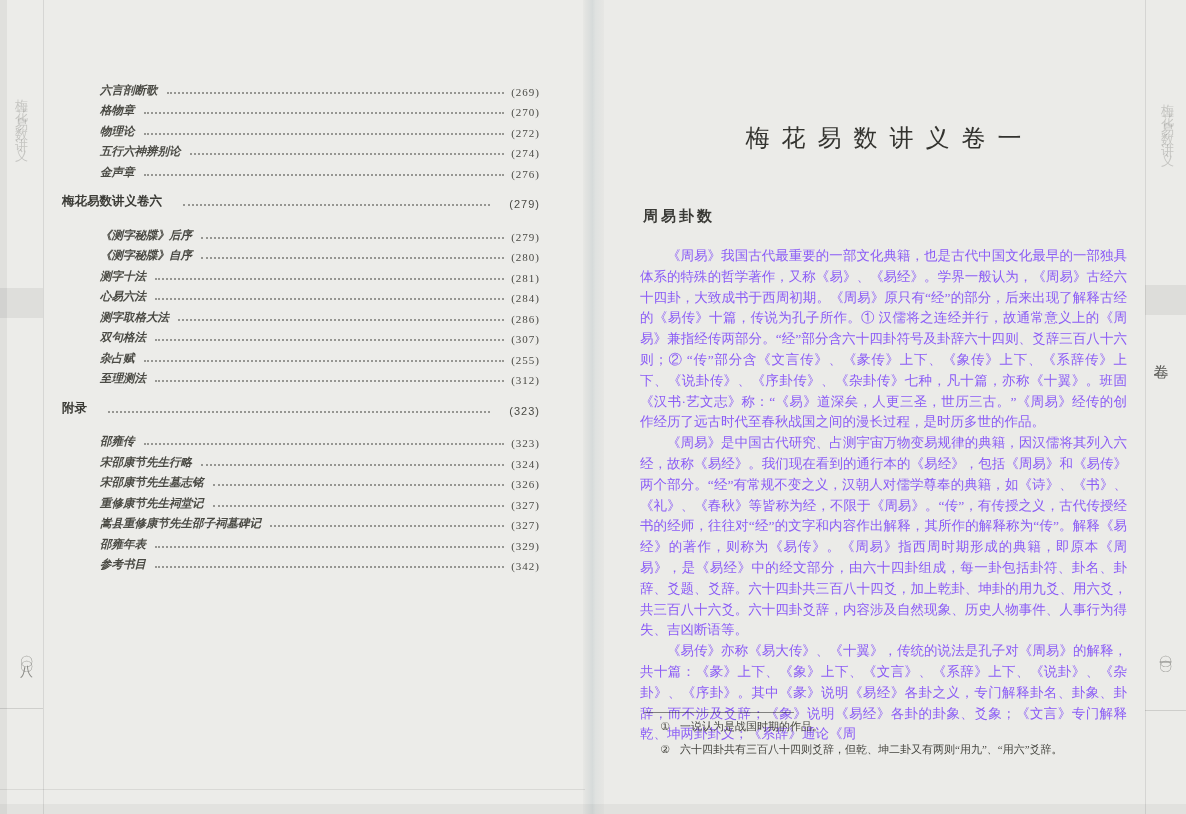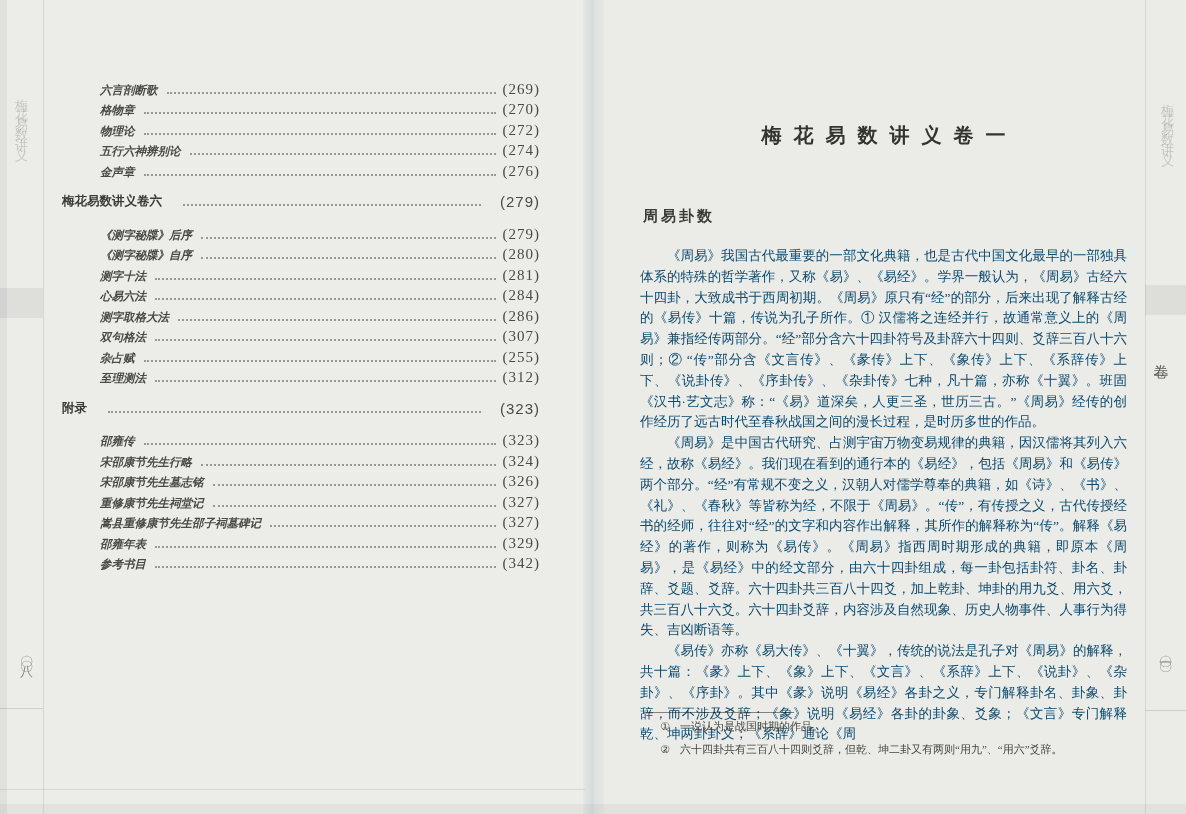--- a/index.html
+++ b/index.html
@@ -36,34 +36,34 @@
   .volume-label{left:1151px;top:352px;font-size:15px;letter-spacing:16px;color:#5c5c58;}
 
   
   .toc{position:absolute;left:62px;top:78px;width:478px;color:#45453f;}
   .toc-row{display:flex;align-items:flex-end;height:20.5px;font-size:11.5px;}
   .toc-row.entry{padding-left:38px;font-style:italic;font-weight:600;color:#4a4a44;text-align:right;}
   .toc-row.chapter{font-style:normal;font-weight:bold;font-size:12.5px;color:#3a3a35;
     margin-top:10px;margin-bottom:12px;font-family:"Liberation Sans", sans-serif;gap:12px;}
   .toc-label{white-space:nowrap;padding-bottom:1px;}
   .toc-dots{flex:1;border-bottom:2px dotted rgba(80,80,75,0.55);margin:0 7px 5px 9px;}
-  .toc-page{white-space:nowrap;font-style:normal;font-weight:normal;font-size:15px;
+  .toc-page{white-space:nowrap;font-style:normal;font-weight:normal;font-size:11px;
     color:#4a4a45;padding-bottom:1px;letter-spacing:1px;margin-top:8px;}
 
   
   .content{position:absolute;left:640px;top:0;width:487px;color:#3d3d3a;}
   .article-title{margin:0;position:absolute;top:122px;width:100%;text-align:center;
-    font-size:20px;font-weight:bold;letter-spacing:12px;text-indent:12px;color:#33332f;
+    font-size:24px;font-weight:normal;letter-spacing:12px;text-indent:12px;color:#33332f;
     font-family:"Liberation Serif", serif;}
   .section-heading{margin:0;position:absolute;top:207px;width:100%;text-align:left;
     font-size:15px;font-weight:bold;letter-spacing:3px;text-indent:3px;color:#3a3a36;
     font-family:"Liberation Sans", sans-serif;}
   .article-body{position:absolute;top:246px;width:100%;}
   .body-para{margin:0;text-indent:2em;font-size:13.5px;line-height:20.8px;
-    text-align:justify;text-justify:inter-ideograph;color:#0c4a6e;}
+    text-align:justify;text-justify:inter-ideograph;color:#8b5cf6;}
 
   .footnotes{position:absolute;top:712px;width:100%;}
   .footnote-rule{width:150px;height:1px;background:rgba(0,0,0,0.45);margin-left:4px;}
   .footnote{display:flex;font-size:11px;line-height:19px;color:#45453f;margin-top:4px;}
   .footnote-mark{flex:0 0 30px;text-align:right;padding-right:10px;}
   .footnote-text{flex:1;}
 </style>
 </head>
 <body>
 

